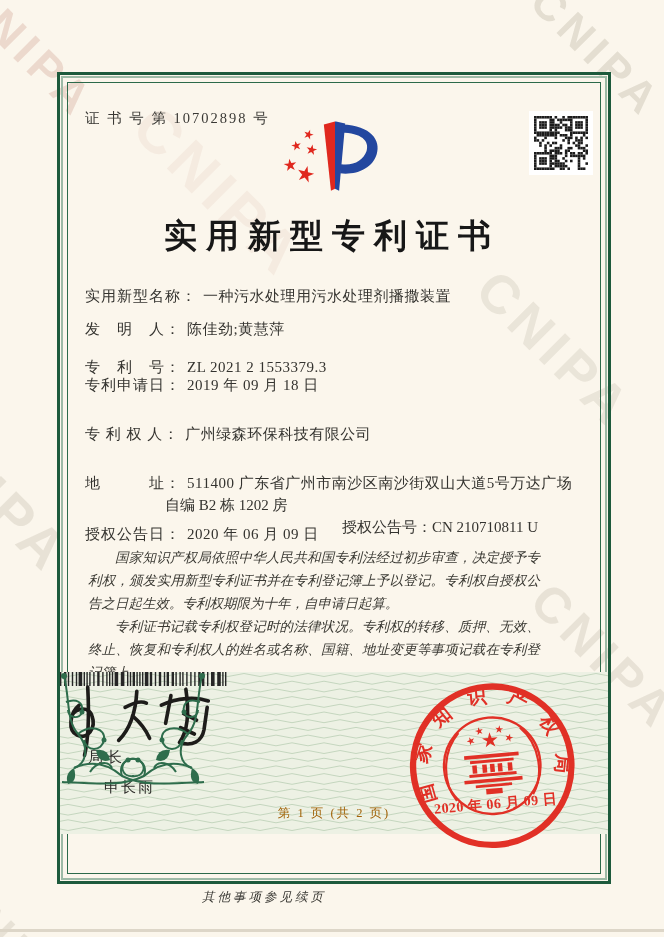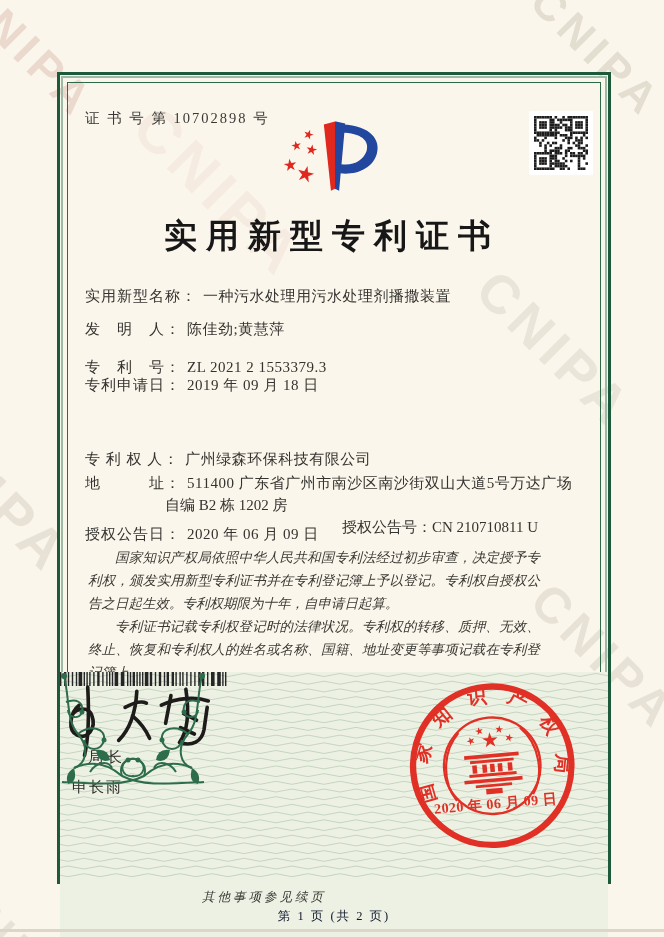--- a/index.html
+++ b/index.html
@@ -54,32 +54,32 @@
   .grant-no{position:absolute;left:342px;font-size:15px;color:#34332f;white-space:nowrap;}
   
   .body-text{
     position:absolute;left:88px;top:546px;width:452px;
     font-size:13.5px;line-height:23px;font-style:italic;color:#3a3933;
     text-align:justify;
   }
   .body-text p{margin:0;text-indent:2em;}
   
   .band{
-    position:absolute;left:60px;top:672px;width:548px;height:265px;
+    position:absolute;left:60px;top:672px;width:548px;height:162px;
     background:#edf1e4;overflow:hidden;
   }
   .band svg{position:absolute;left:0;top:0;}
   .barcode{position:absolute;left:35px;top:29px;width:172px;height:14px;}
   .sig-title{position:absolute;left:28px;top:76px;font-size:15px;letter-spacing:4px;color:#2c2b28;}
-  .sig-name{position:absolute;left:12px;top:106px;font-size:15px;letter-spacing:2px;color:#2c2b28;}
+  .sig-name{position:absolute;left:44px;top:106px;font-size:15px;letter-spacing:2px;color:#2c2b28;}
   .signature{position:absolute;left:130px;top:58px;width:160px;height:92px;}
   .corner{position:absolute;width:150px;height:120px;}
   .corner.bl{left:-4px;bottom:-6px;}
   .corner.br{right:-4px;bottom:-6px;transform:scaleX(-1);}
-  .pagenum{position:absolute;left:0;bottom:12px;width:100%;text-align:center;font-size:12.5px;letter-spacing:2px;color:#0f172a;}
+  .pagenum{position:absolute;left:0;bottom:12px;width:100%;text-align:center;font-size:12.5px;letter-spacing:2px;color:#a16207;}
   
   .seal{position:absolute;left:392px;top:672px;width:200px;height:182px;opacity:.94;transform:rotate(-5deg);}
   
   .continuation{
     position:absolute;left:0;top:889px;width:528px;text-align:center;
     font-size:12.5px;letter-spacing:3px;color:#3a3934;font-style:italic;
   }
   .page-edge{position:absolute;left:0;top:929px;width:664px;height:3px;background:#ddd6c8;}
 </style>
 </head>
@@ -364,21 +364,21 @@
 </div>
 <div class="row" style="top:320px">
   <span class="lab">发　明　人：</span><span class="val">陈佳劲;黄慧萍</span>
 </div>
 <div class="row" style="top:358px">
   <span class="lab">专　利　号：</span><span class="val">ZL 2021 2 1553379.3</span>
 </div>
 <div class="row" style="top:376px">
   <span class="lab">专利申请日：</span><span class="val">2019 年 09 月 18 日</span>
 </div>
-<div class="row" style="top:450px">
+<div class="row" style="top:425px">
   <span class="lab">专 利 权 人：</span><span class="val">广州绿森环保科技有限公司</span>
 </div>
 <div class="row" style="top:474px">
   <span class="lab">地　　　址：</span><span class="val">511400 广东省广州市南沙区南沙街双山大道5号万达广场</span>
 </div>
 <div class="addr2" style="top:496px">自编 B2 栋 1202 房</div>
 <div class="row" style="top:525px">
   <span class="lab">授权公告日：</span><span class="val">2020 年 06 月 09 日</span>
 </div>
 <div class="grant-no" style="top:518px">

